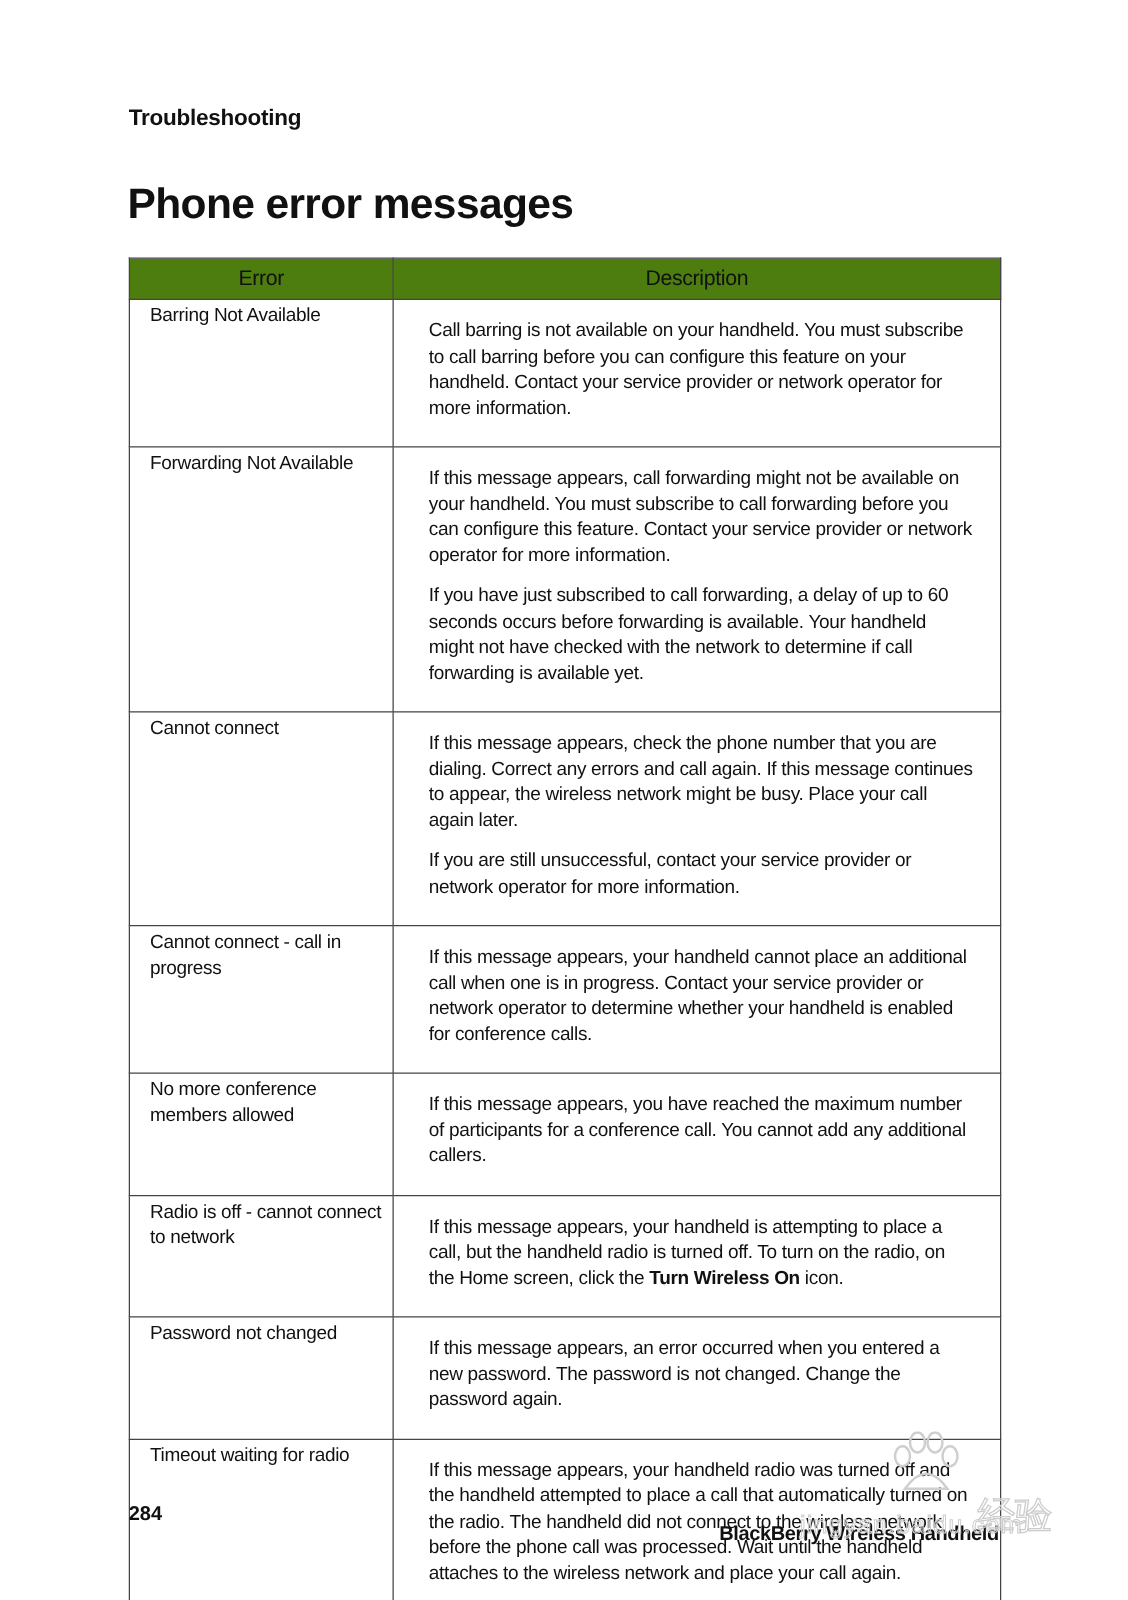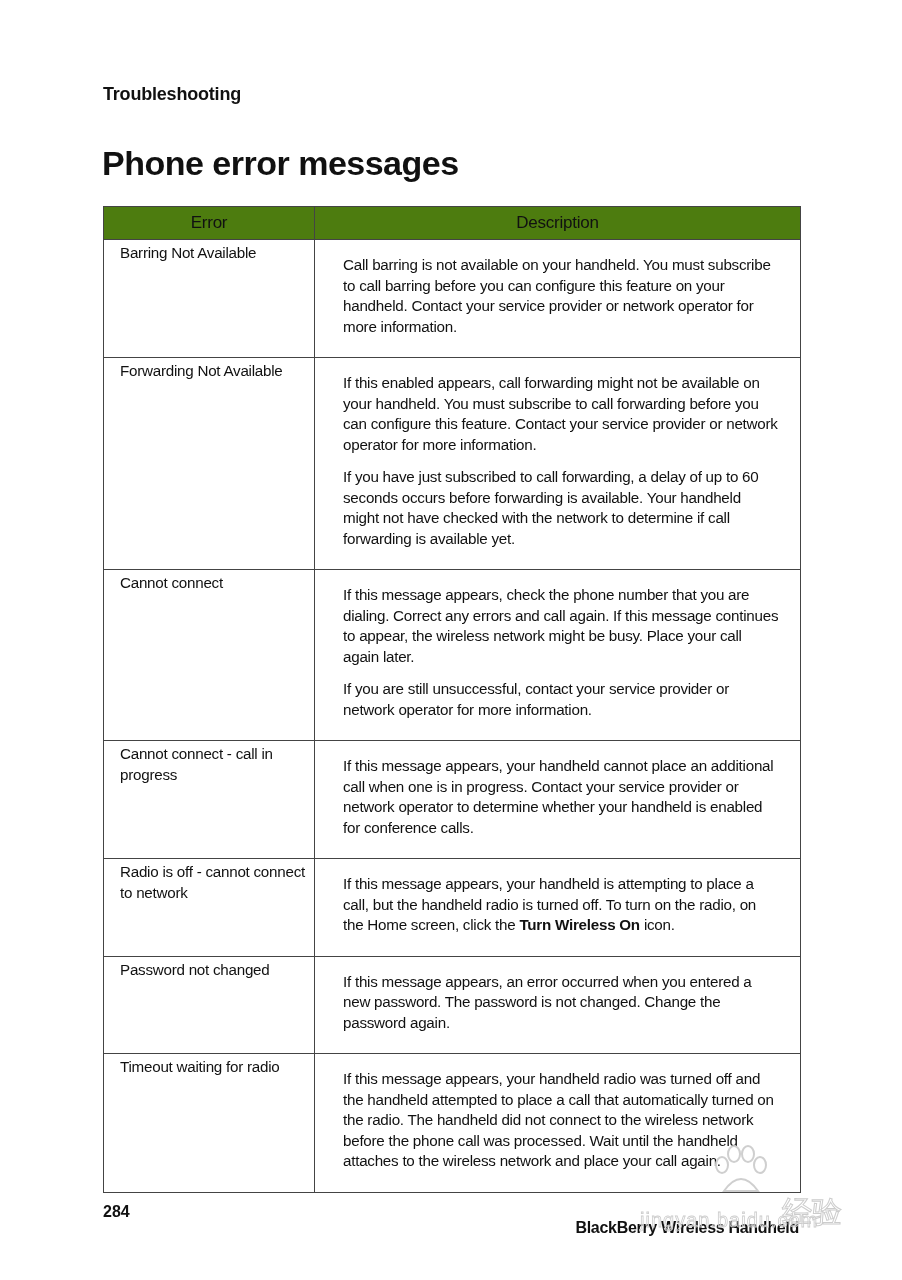--- a/index.html
+++ b/index.html
@@ -66,35 +66,41 @@
   <tbody>
     <tr>
       <td class="err">Barring Not Available</td>
       <td class="desc">
         <p>Call barring is not available on your handheld. You must subscribe to call barring before you can configure this feature on your handheld. Contact your service provider or network operator for more information.</p>
       </td>
     </tr>
     <tr>
       <td class="err">Forwarding Not Available</td>
       <td class="desc">
-        <p>If this enabled appears, call forwarding might not be available on your handheld. You must subscribe to call forwarding before you can configure this feature. Contact your service provider or network operator for more information.</p>
+        <p>If this message appears, call forwarding might not be available on your handheld. You must subscribe to call forwarding before you can configure this feature. Contact your service provider or network operator for more information.</p>
         <p>If you have just subscribed to call forwarding, a delay of up to 60 seconds occurs before forwarding is available. Your handheld might not have checked with the network to determine if call forwarding is available yet.</p>
       </td>
     </tr>
     <tr>
       <td class="err">Cannot connect</td>
       <td class="desc">
         <p>If this message appears, check the phone number that you are dialing. Correct any errors and call again. If this message continues to appear, the wireless network might be busy. Place your call again later.</p>
         <p>If you are still unsuccessful, contact your service provider or network operator for more information.</p>
       </td>
     </tr>
     <tr>
       <td class="err">Cannot connect - call in progress</td>
       <td class="desc">
         <p>If this message appears, your handheld cannot place an additional call when one is in progress. Contact your service provider or network operator to determine whether your handheld is enabled for conference calls.</p>
+      </td>
+    </tr>
+    <tr>
+      <td class="err">No more conference members allowed</td>
+      <td class="desc">
+        <p>If this message appears, you have reached the maximum number of participants for a conference call. You cannot add any additional callers.</p>
       </td>
     </tr>
     <tr>
       <td class="err">Radio is off - cannot connect to network</td>
       <td class="desc">
         <p><span>If this message appears, your handheld is attempting to place a call, but the handheld radio is turned off. To turn on the radio, on the Home screen, click the </span><b>Turn Wireless On</b><span> icon.</span></p>
       </td>
     </tr>
     <tr>
       <td class="err">Password not changed</td>

